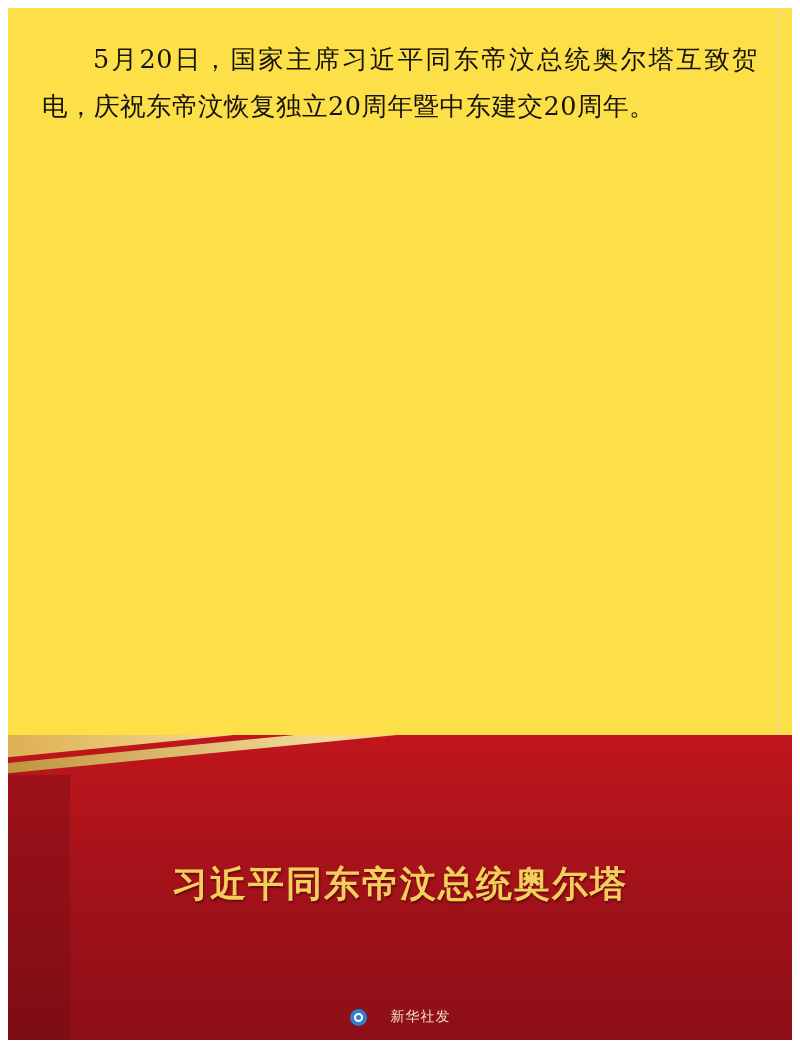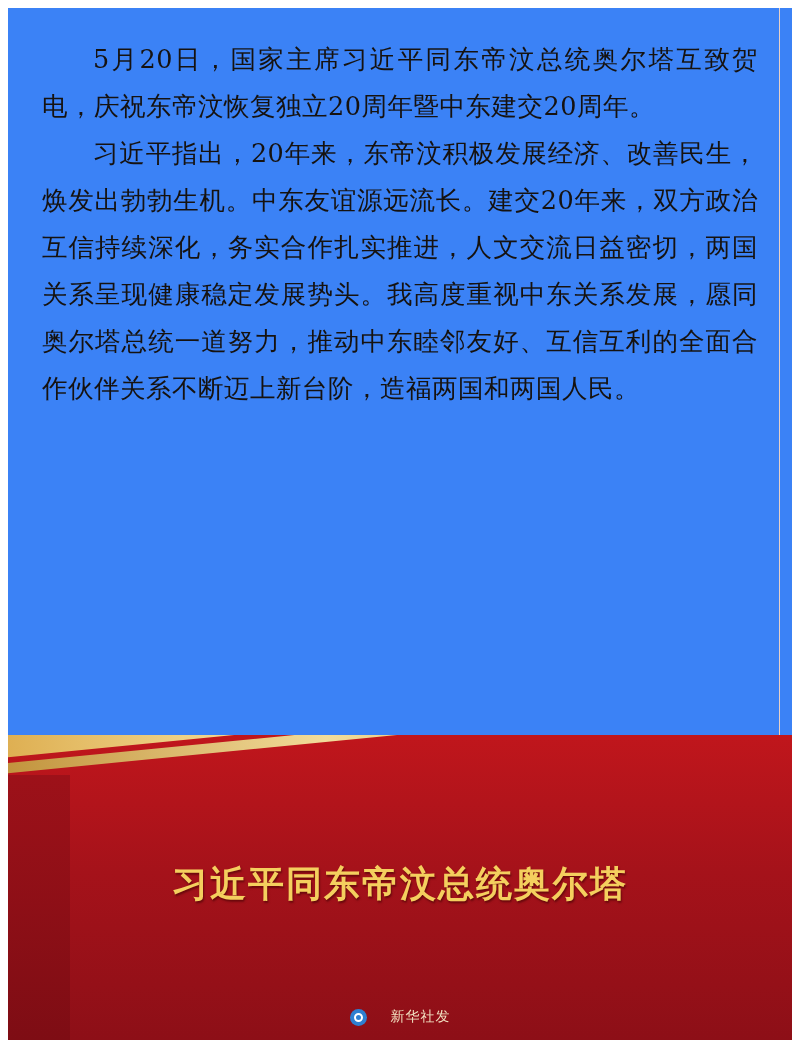--- a/index.html
+++ b/index.html
@@ -30,21 +30,21 @@
   .frame-bottom { bottom: 0; left: 0; width: 800px; height: 8px; }
   .frame-left { top: 0; left: 0; width: 8px; height: 1048px; }
   .frame-right { top: 0; right: 0; width: 8px; height: 1048px; }
 
   .article-area {
     position: absolute;
     top: 8px;
     left: 8px;
     width: 784px;
     height: 735px;
-    background: #3b82f6;
+    background: #fde047;
     box-sizing: border-box;
     padding: 28px 34px 0 34px;
   }
   
   .article-rule {
     position: absolute;
     top: 0px;
     right: 12px;
     width: 1px;
     height: 735px;
@@ -162,21 +162,20 @@
 
   <div class="frame-top"></div>
   <div class="frame-bottom"></div>
   <div class="frame-left"></div>
   <div class="frame-right"></div>
 
   <div class="article-area">
     <div class="article-rule"></div>
     <div class="article-text">
       <p>5月20日，国家主席习近平同东帝汶总统奥尔塔互致贺电，庆祝东帝汶恢复独立20周年暨中东建交20周年。</p>
-      <p>习近平指出，20年来，东帝汶积极发展经济、改善民生，焕发出勃勃生机。中东友谊源远流长。建交20年来，双方政治互信持续深化，务实合作扎实推进，人文交流日益密切，两国关系呈现健康稳定发展势头。我高度重视中东关系发展，愿同奥尔塔总统一道努力，推动中东睦邻友好、互信互利的全面合作伙伴关系不断迈上新台阶，造福两国和两国人民。</p>
     </div>
   </div>
 
   <div class="banner">
     <div class="banner-left-block"></div>
     <div class="ribbon ribbon-dark"></div>
     <div class="ribbon ribbon-gold1"></div>
     <div class="ribbon ribbon-gold2"></div>
 
     <div class="banner-title">

